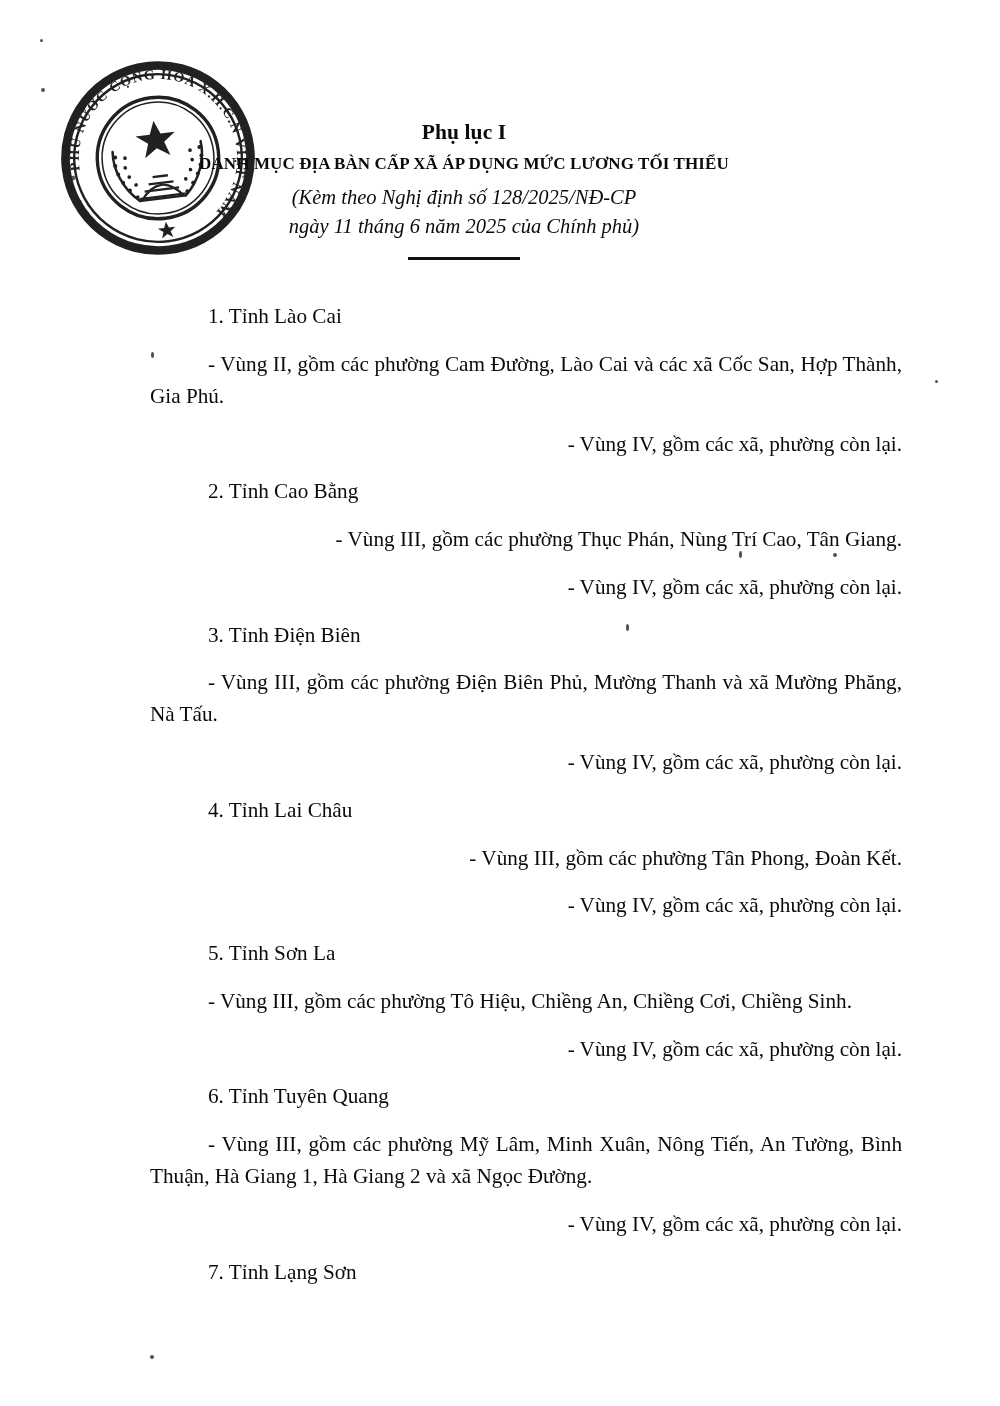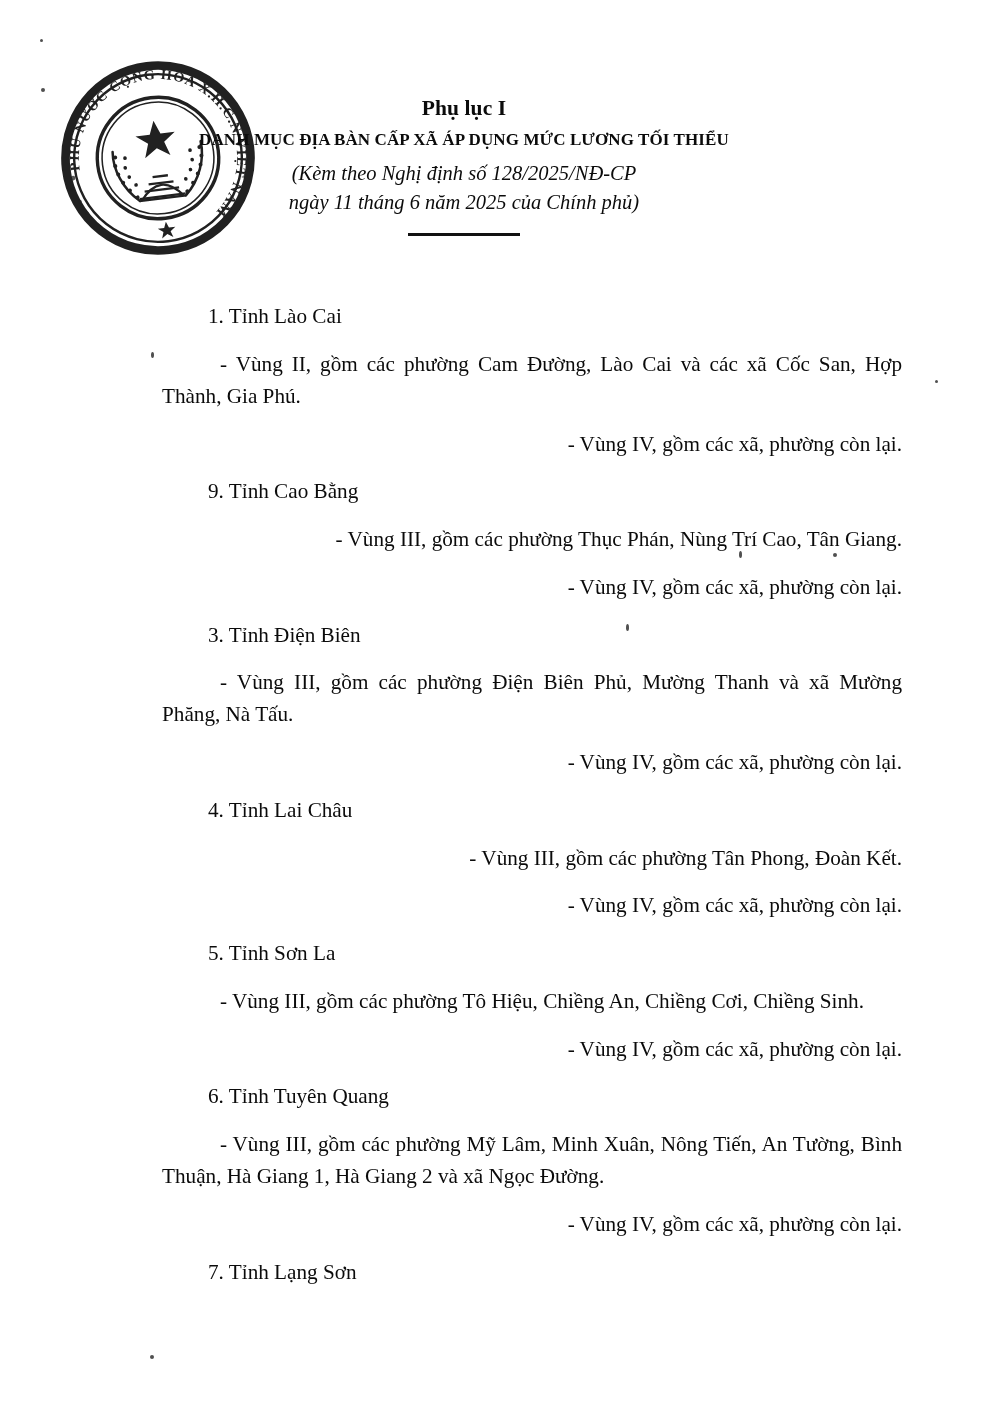--- a/index.html
+++ b/index.html
@@ -35,21 +35,21 @@
     height: 212px;
     opacity: .93;
     transform: rotate(-7deg);
   }
   #seal svg { display: block; width: 100%; height: 100%; }
 
   
   #header {
     position: absolute;
     left: 0;
-    top: 96px;
+    top: 120px;
     width: 928px;
     text-align: center;
     z-index: 3;
   }
   #appendix-label {
     font-size: 21.5px;
     font-weight: bold;
     letter-spacing: .1px;
     line-height: 1.2;
   }
@@ -90,21 +90,20 @@
     text-align: justify;
     text-justify: inter-word;
     hyphens: none;
   }
   .para.province {
     text-indent: 58px;
     text-align: left;
   }
   .para.zone {
     text-indent: 58px;
-    margin-left: 12px;
   }
   .para.zone.short {
     text-align: right;
   }
   .para:last-child { margin-bottom: 0; }
 </style>
 </head>
 <body>
 
 <div id="page">
@@ -195,21 +194,21 @@
       <span class="sub-line">(Kèm theo Nghị định số 128/2025/NĐ-CP</span>
       <span class="sub-line">ngày 11 tháng 6 năm 2025 của Chính phủ)</span>
     </div>
     <div id="title-rule"></div>
   </div>
 
   <div id="body">
       <p class="para province">1. Tỉnh Lào Cai</p>
       <p class="para zone">- Vùng II, gồm các phường Cam Đường, Lào Cai và các xã Cốc San, Hợp Thành, Gia Phú.</p>
       <p class="para zone short">- Vùng IV, gồm các xã, phường còn lại.</p>
-      <p class="para province">9. Tỉnh Cao Bằng</p>
+      <p class="para province">2. Tỉnh Cao Bằng</p>
       <p class="para zone short">- Vùng III, gồm các phường Thục Phán, Nùng Trí Cao, Tân Giang.</p>
       <p class="para zone short">- Vùng IV, gồm các xã, phường còn lại.</p>
       <p class="para province">3. Tỉnh Điện Biên</p>
       <p class="para zone">- Vùng III, gồm các phường Điện Biên Phủ, Mường Thanh và xã Mường Phăng, Nà Tấu.</p>
       <p class="para zone short">- Vùng IV, gồm các xã, phường còn lại.</p>
       <p class="para province">4. Tỉnh Lai Châu</p>
       <p class="para zone short">- Vùng III, gồm các phường Tân Phong, Đoàn Kết.</p>
       <p class="para zone short">- Vùng IV, gồm các xã, phường còn lại.</p>
       <p class="para province">5. Tỉnh Sơn La</p>
       <p class="para zone">- Vùng III, gồm các phường Tô Hiệu, Chiềng An, Chiềng Cơi, Chiềng Sinh.</p>

